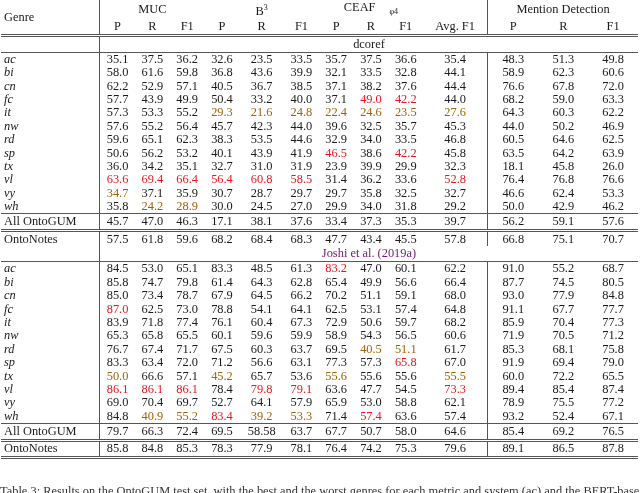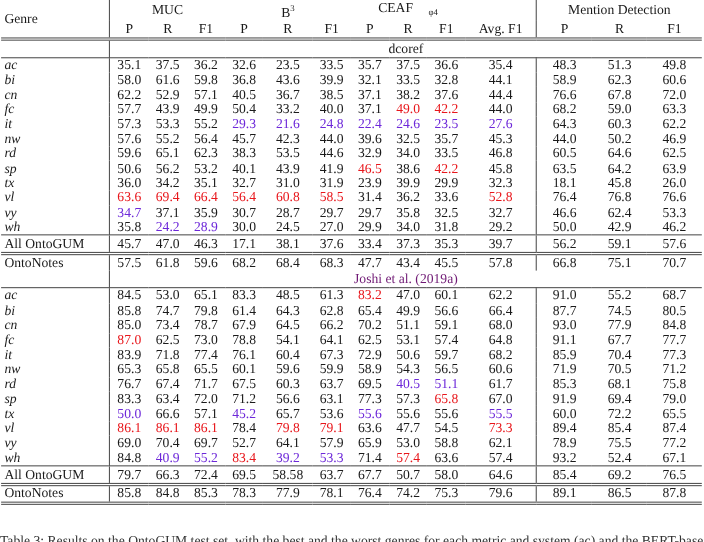--- a/index.html
+++ b/index.html
@@ -24,21 +24,21 @@
   .hdr1 th { height: 15px; padding-top: 1px; }
   .hdr2 th { height: 15px; border-bottom: 3.5px double #555; }
   .sect td { height: 15px; border-bottom: 1px solid #555; }
   .sect .sect-title { text-align: center; }
   .sect .link { color: #701a75; }
   tr.data td { height: 13.4px; }
   tr.all td { border-top: 1px solid #555; height: 14.5px; }
   tr.onto td { border-top: 3px double #555; height: 14.5px; }
   tr.onto.end td { border-bottom: 3px double #555; }
   .red { color: #e8161b; margin-top: 44px; }
-  .blue { color: #6d28d9; }
+  .blue { color: #a16207; }
   sup { font-size: 8px; vertical-align: 5px; }
   sub { font-size: 8px; margin-left: 14px; }
   .caption {
     position: absolute; left: 0; top: 484px; width: 640px; height: 12px;
     font-size: 12.4px; color: #333; white-space: nowrap; overflow: hidden;
   }
 </style>
 </head>
 <body>
 

